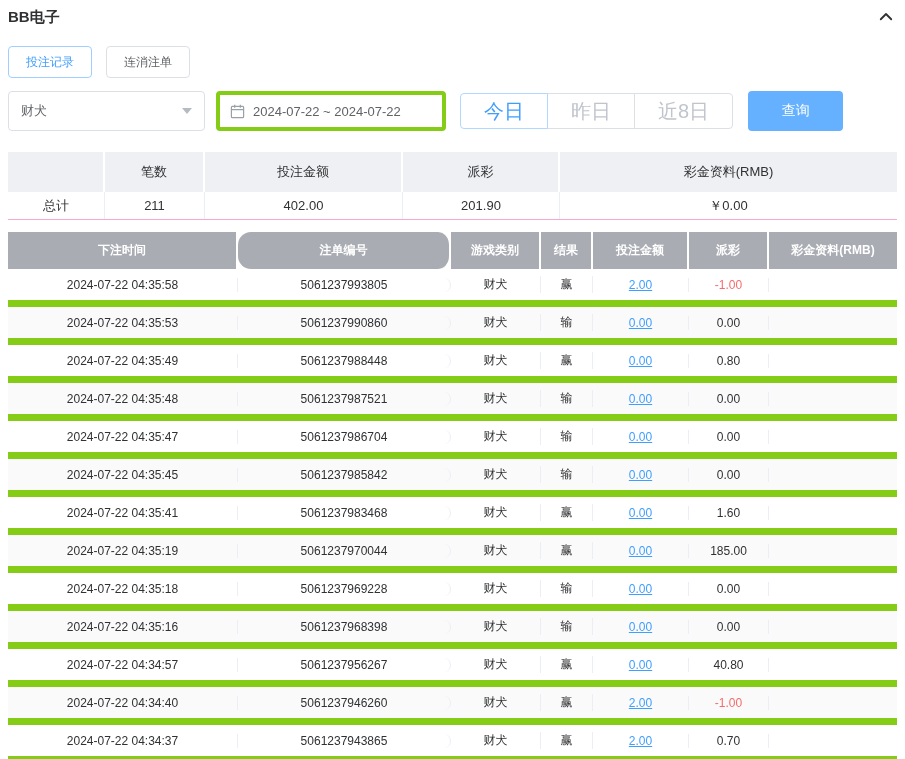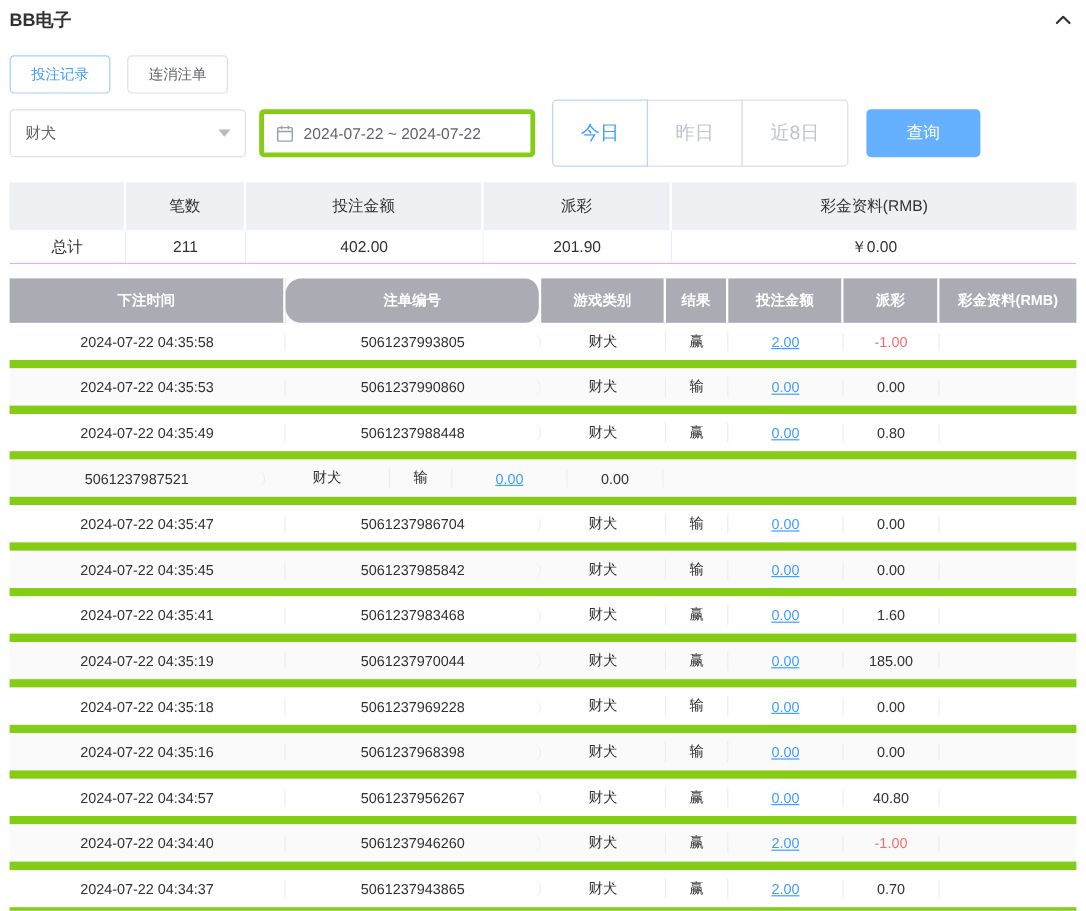--- a/index.html
+++ b/index.html
@@ -44,23 +44,23 @@
     border-top: 6px solid #b6bac1;
   }
   .date-input {
     margin-left: 11px; width: 230px; height: 40px;
     border: 4px solid #84cc16; border-radius: 4px;
     display: flex; align-items: center; gap: 8px;
     padding: 0 10px; font-size: 13px; color: #606266; cursor: pointer; background: #fff;
   }
   .btn-group { margin-left: 14px; display: flex; }
   .qbtn {
-    height: 56px; padding: 0 23px;
+    height: 36px; padding: 0 23px;
     border: 1px solid #dcdfe6; background: #fff;
-    color: #c0c4cc; font-size: 16px; cursor: pointer; font-family: inherit;
+    color: #c0c4cc; font-size: 20px; cursor: pointer; font-family: inherit;
     margin-left: -1px;
   }
   .qbtn:first-child { border-radius: 4px 0 0 4px; margin-left: 0; }
   .qbtn:last-child  { border-radius: 0 4px 4px 0; }
   .qbtn.active { color: #409eff; border-color: #b3d8ff; position: relative; z-index: 1; }
   .search-btn {
     margin-left: 15px; width: 95px; height: 40px;
     background: #66b1ff; color: #fff;
     border: none; border-radius: 4px; font-size: 14px; cursor: pointer; font-family: inherit;
   }
@@ -92,21 +92,21 @@
     border-right: 2px solid #fff;
   }
   .th:last-child { border-right: none; }
   .trow { display: flex; height: 38px; border-bottom: 7px solid #84cc16; background: #fff; align-items: center; }
   .trow.stripe { background: #fafafa; }
   .td {
     display: flex; align-items: center; justify-content: center;
     color: #303133; border-right: 1px solid #ebeef5;
   }
   .td:last-child { border-right: none; }
-  .c1 { width: 230px; } .c2 { width: 213px; border-radius: 13px; } .c3 { width: 104px; }
+  .c1 { width: 230px; } .c2 { width: 213px; border-radius: 13px; } .c3 { width: 90px; }
   .c4 { width: 52px; }  .c5 { width: 96px; }  .c6 { width: 80px; }
   .c7 { flex: 1; }
   .bet-link { color: #409eff; text-decoration: underline; cursor: pointer; }
   .neg { color: #f56c6c; }
 </style>
 </head>
 <body>
 
 <div class="page">
 
@@ -208,20 +208,21 @@
           <div class="td c2">5061237988448</div>
           <div class="td c3">财犬</div>
           <div class="td c4">赢</div>
           <div class="td c5">
             <span class="bet-link">0.00</span>
           </div>
           <div class="td c6">0.80</div>
           <div class="td c7"></div>
         </div>
         <div class="trow stripe">
+          <div class="td c1">2024-07-22 04:35:48</div>
           <div class="td c2">5061237987521</div>
           <div class="td c3">财犬</div>
           <div class="td c4">输</div>
           <div class="td c5">
             <span class="bet-link">0.00</span>
           </div>
           <div class="td c6">0.00</div>
           <div class="td c7"></div>
         </div>
         <div class="trow">

